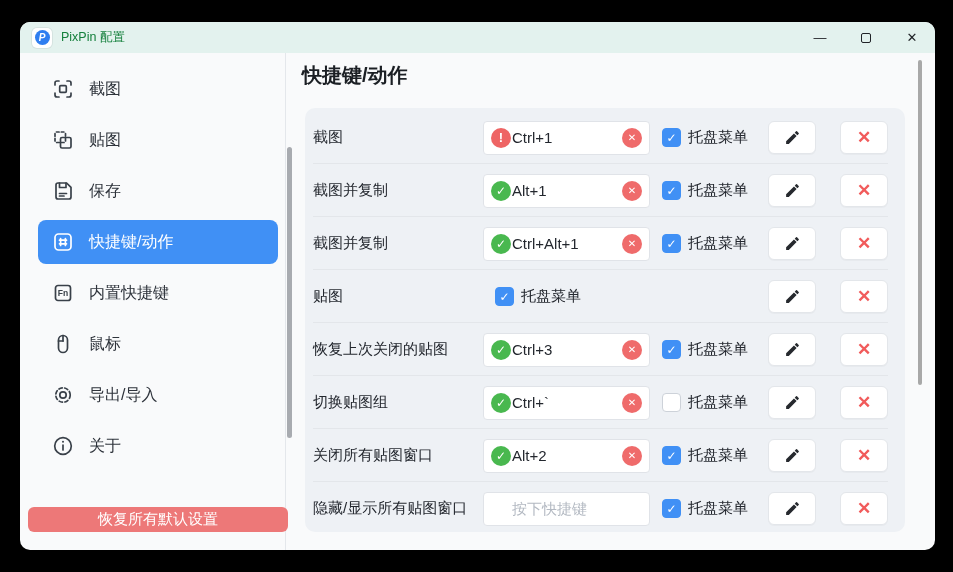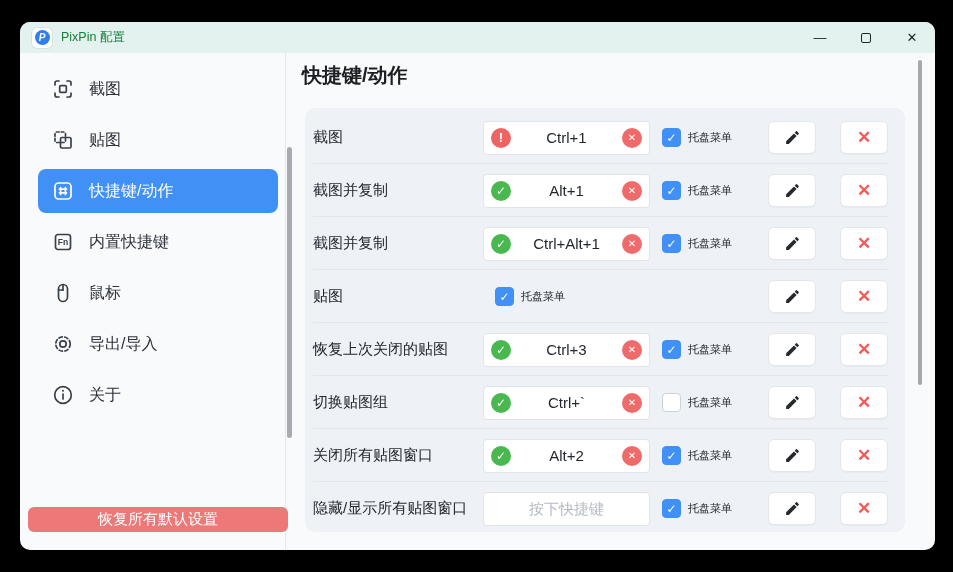--- a/index.html
+++ b/index.html
@@ -45,40 +45,40 @@
   .panel { position:absolute; left:285px; top:86px; width:600px; height:424px;
     background:#eef1f5; border-radius:10px; overflow:hidden; }
   .rows { padding:3px 17px 0 8px; }
   .row { height:53px; display:flex; align-items:center; position:relative; }
   .row:not(:last-child)::after { content:""; position:absolute; left:0; right:0; bottom:0;
     height:1px; background:#e3e6ea; }
   .row-label { width:170px; font-size:15px; color:#23272e; }
 
   .hotkey-box { position:relative; width:167px; height:34px; }
   .hotkey-input { width:100%; height:100%; border:1px solid #e0e3e8; border-radius:4px;
-    background:#fff; text-align:center; font-size:15px; color:#23272e; outline:none;
+    background:#fff; font-size:15px; color:#23272e; outline:none;
     font-family:inherit; padding:0 28px; }
   .hotkey-input::placeholder { color:#b3b9c2; padding:0; }
   .status-icon, .clear-icon { position:absolute; top:7px; width:20px; height:20px;
     border-radius:50%; color:#fff; display:flex; align-items:center; justify-content:center;
     font-size:12px; font-weight:bold; }
   .status-icon { left:8px; }
   .clear-icon { right:8px; background:#ef6b6b; cursor:pointer; }
   .clear-icon::before { content:"✕"; font-size:10px; }
   .hotkey-box[data-state-value="ok"] .status-icon { background:#49b84f; }
   .hotkey-box[data-state-value="ok"] .status-icon::before { content:"✓"; }
   .hotkey-box[data-state-value="error"] .status-icon { background:#ee6464; }
   .hotkey-box[data-state-value="error"] .status-icon::before { content:"!"; font-size:13px; }
 
   .checkbox { width:19px; height:19px; border:1px solid #cdd2d9; border-radius:4px;
     background:#fff; margin-left:12px; flex:0 0 19px; display:flex; align-items:center;
     justify-content:center; cursor:pointer; }
   .checkbox.on { background:#4090f5; border-color:#4090f5; }
   .checkbox.on::before { content:"✓"; color:#fff; font-size:12px; font-weight:bold; }
-  .tray-label { margin-left:7px; font-size:11px; color:#23272e; }
+  .tray-label { margin-left:7px; font-size:15px; color:#23272e; }
 
   .icon-btn { width:48px; height:33px; background:#fff; border:1px solid #e3e6ea;
     border-radius:6px; display:flex; align-items:center; justify-content:center;
     cursor:pointer; box-shadow:0 1px 1px rgba(0,0,0,.03); }
   .edit-btn { margin-left:auto; }
   .delete-btn { margin-left:24px; }
   .x-glyph { color:#f15b5b; font-size:17px; font-weight:bold; line-height:1; }
   .x-glyph::before { content:"✕"; }
 
   .main-thumb { position:absolute; left:898px; top:38px; width:4px; height:325px;
@@ -120,20 +120,29 @@
         </svg>
       <span>截图</span>
     </div>
     <div class="nav-item" data-state="sidebar.items.1.active">
       <svg viewBox="0 0 24 24">
         <rect x="4" y="4" width="10.5" height="10.5" rx="1.5" stroke-dasharray="2.6 2.2"></rect>
         <rect x="9.5" y="9.5" width="10.5" height="10.5" rx="1.5"></rect>
         </svg>
       <span>贴图</span>
     </div>
+    <div class="nav-item" data-state="sidebar.items.2.active">
+      <svg viewBox="0 0 24 24">
+        <path d="M7 4h8.6L20 8.4V18a2 2 0 0 1-2 2H7a2 2 0 0 1-2-2V6a2 2 0 0 1 2-2z"></path>
+        <path d="M8.5 4v4.5h6.5V4"></path>
+          <path d="M8.5 14.5h7"></path>
+          <path d="M8.5 17h4.5"></path>
+        </svg>
+      <span>保存</span>
+    </div>
     <div class="nav-item on" data-state="sidebar.items.4.active">
       <svg viewBox="0 0 24 24">
         <rect x="4" y="4" width="16" height="16" rx="3.5"></rect>
         <path d="M9.6 8.5v7M14.4 8.5v7M8.5 10.2h7M8.5 13.8h7"></path>
         </svg>
       <span>快捷键/动作</span>
     </div>
     <div class="nav-item" data-state="sidebar.items.5.active">
       <svg viewBox="0 0 24 24">
         <rect x="4.5" y="4.5" width="15" height="15" rx="2.5"></rect>

